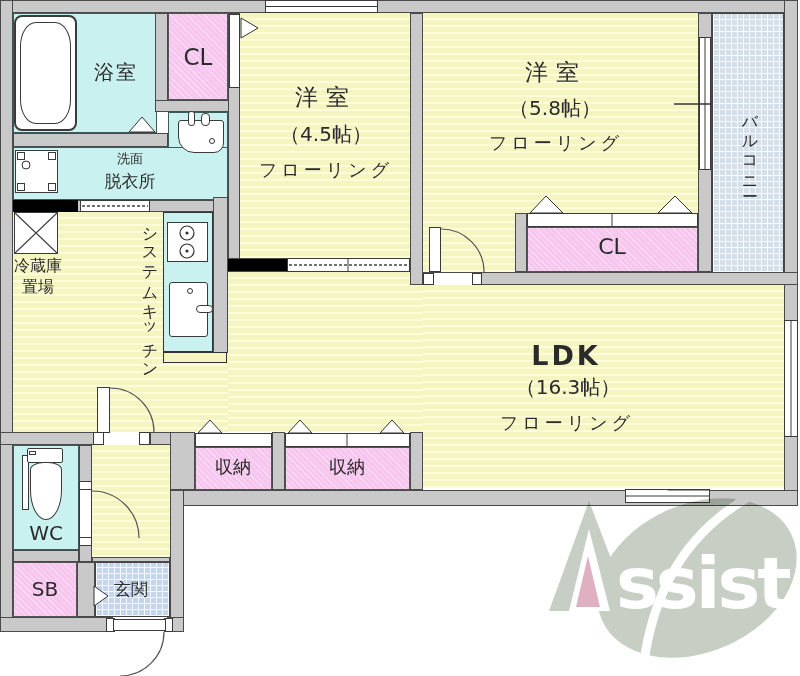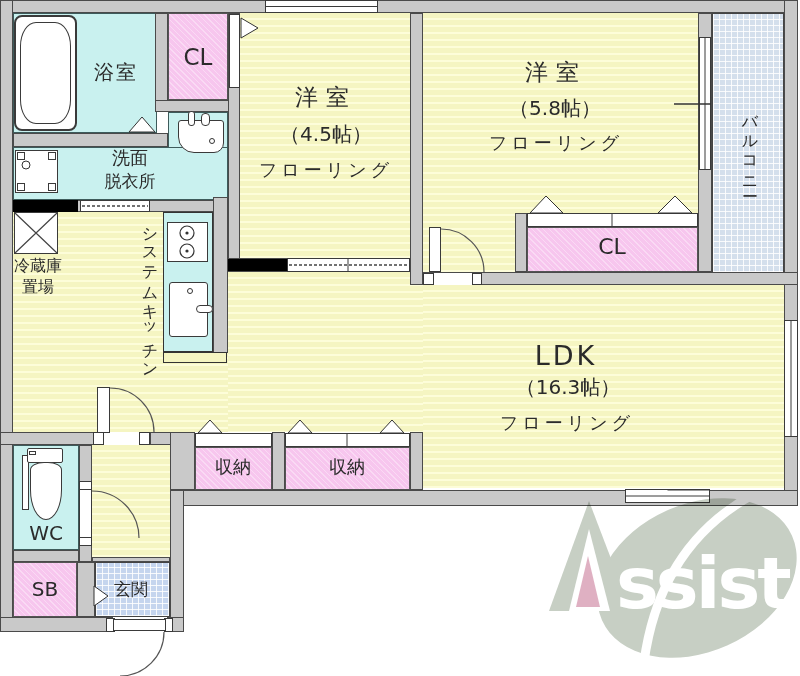--- a/index.html
+++ b/index.html
@@ -174,38 +174,38 @@
     <polygon points="530,213 546,196 563,213" fill="#fff" stroke="#333" stroke-width="1"></polygon>
     <polygon points="658,213 675,196 692,213" fill="#fff" stroke="#333" stroke-width="1"></polygon>
     <polygon points="198,433 210,420 222,433" fill="#fff" stroke="#333" stroke-width="1"></polygon>
     <polygon points="288,433 300,420 312,433" fill="#fff" stroke="#333" stroke-width="1"></polygon>
     <polygon points="380,433 392,420 404,433" fill="#fff" stroke="#333" stroke-width="1"></polygon>
     <polygon points="94,586 108,596 94,606" fill="#fff" stroke="#333" stroke-width="1"></polygon>
   </svg>
 
   <div class="lbl" style="left:116px;top:72px;font-size:20px;letter-spacing:2px;">浴室</div>
   <div class="lbl" style="left:198px;top:57px;font-size:23px;">CL</div>
-  <div class="lbl" style="left:130px;top:158px;font-size:18px;">洗面</div>
+  <div class="lbl" style="left:130px;top:158px;font-size:13px;">洗面</div>
   <div class="lbl" style="left:130px;top:181px;font-size:17px;">脱衣所</div>
 
   <div class="lbl" style="left:326px;top:97px;font-size:23px;letter-spacing:8px;">洋室</div>
   <div class="lbl" style="left:326px;top:134px;font-size:20px;">（4.5帖）</div>
   <div class="lbl" style="left:326px;top:170px;font-size:18px;letter-spacing:4px;">フローリング</div>
 
   <div class="lbl" style="left:556px;top:72px;font-size:23px;letter-spacing:8px;">洋室</div>
   <div class="lbl" style="left:555px;top:108px;font-size:20px;">（5.8帖）</div>
   <div class="lbl" style="left:556px;top:143px;font-size:18px;letter-spacing:4px;">フローリング</div>
 
   <div class="lbl" style="left:612px;top:247px;font-size:22px;">CL</div>
   <div class="lbl vert" style="left:750px;top:147px;font-size:16px;">バルコニー</div>
   <div class="lbl vert" style="left:150px;top:294px;font-size:16px;letter-spacing:1px;">システムキッチン</div>
   <div class="lbl" style="left:38px;top:266px;font-size:16px;">冷蔵庫</div>
   <div class="lbl" style="left:38px;top:287px;font-size:16px;">置場</div>
 
-  <div class="lbl" style="left:566px;top:355px;font-size:27px;letter-spacing:3px;">LDK</div>
+  <div class="lbl" style="left:566px;top:355px;font-size:27px;letter-spacing:3px;font-weight:bold;">LDK</div>
   <div class="lbl" style="left:568px;top:387px;font-size:20px;">（16.3帖）</div>
   <div class="lbl" style="left:567px;top:423px;font-size:18px;letter-spacing:4px;">フローリング</div>
 
   <div class="lbl" style="left:233px;top:467px;font-size:18px;">収納</div>
   <div class="lbl" style="left:347px;top:467px;font-size:18px;">収納</div>
   <div class="lbl" style="left:46px;top:533px;font-size:20px;">WC</div>
   <div class="lbl" style="left:45px;top:589px;font-size:20px;">SB</div>
   <div class="lbl" style="left:131px;top:589px;font-size:17px;">玄関</div>
 
   <svg id="logo" class="overlay" width="800" height="676" viewBox="0 0 800 676">

